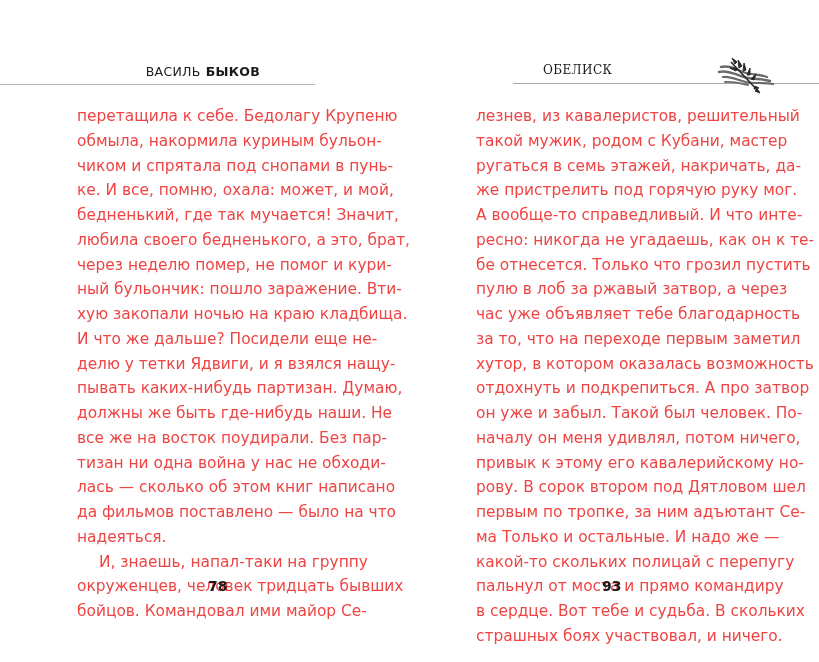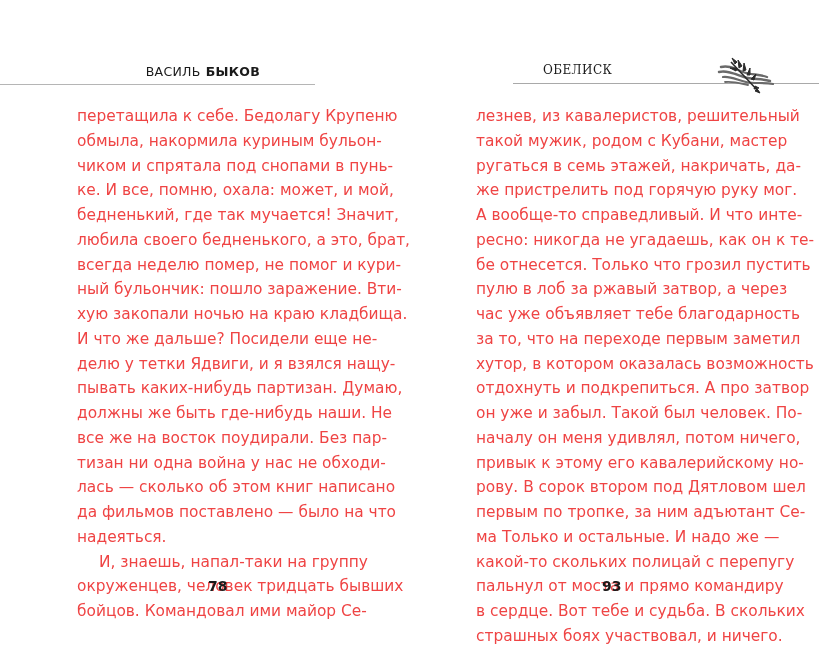--- a/index.html
+++ b/index.html
@@ -133,21 +133,21 @@
       <span class="rh-text"><span class="rh-first">ВАСИЛЬ</span><span class="rh-last">БЫКОВ</span></span>
     </div>
 
     <div class="text-block" id="left-text">
         <span class="line">перетащила к себе. Бедолагу Крупеню</span>
         <span class="line">обмыла, накормила куриным бульон-</span>
         <span class="line">чиком и спрятала под снопами в пунь-</span>
         <span class="line">ке. И все, помню, охала: может, и мой,</span>
         <span class="line">бедненький, где так мучается! Значит,</span>
         <span class="line">любила своего бедненького, а это, брат,</span>
-        <span class="line">всегда неделю помер, не помог и кури-</span>
+        <span class="line">через неделю помер, не помог и кури-</span>
         <span class="line">ный бульончик: пошло заражение. Вти-</span>
         <span class="line">хую закопали ночью на краю кладбища.</span>
         <span class="line">И что же дальше? Посидели еще не-</span>
         <span class="line">делю у тетки Ядвиги, и я взялся нащу-</span>
         <span class="line">пывать каких-нибудь партизан. Думаю,</span>
         <span class="line">должны же быть где-нибудь наши. Не</span>
         <span class="line">все же на восток поудирали. Без пар-</span>
         <span class="line">тизан ни одна война у нас не обходи-</span>
         <span class="line">лась — сколько об этом книг написано</span>
         <span class="line">да фильмов поставлено — было на что</span>

